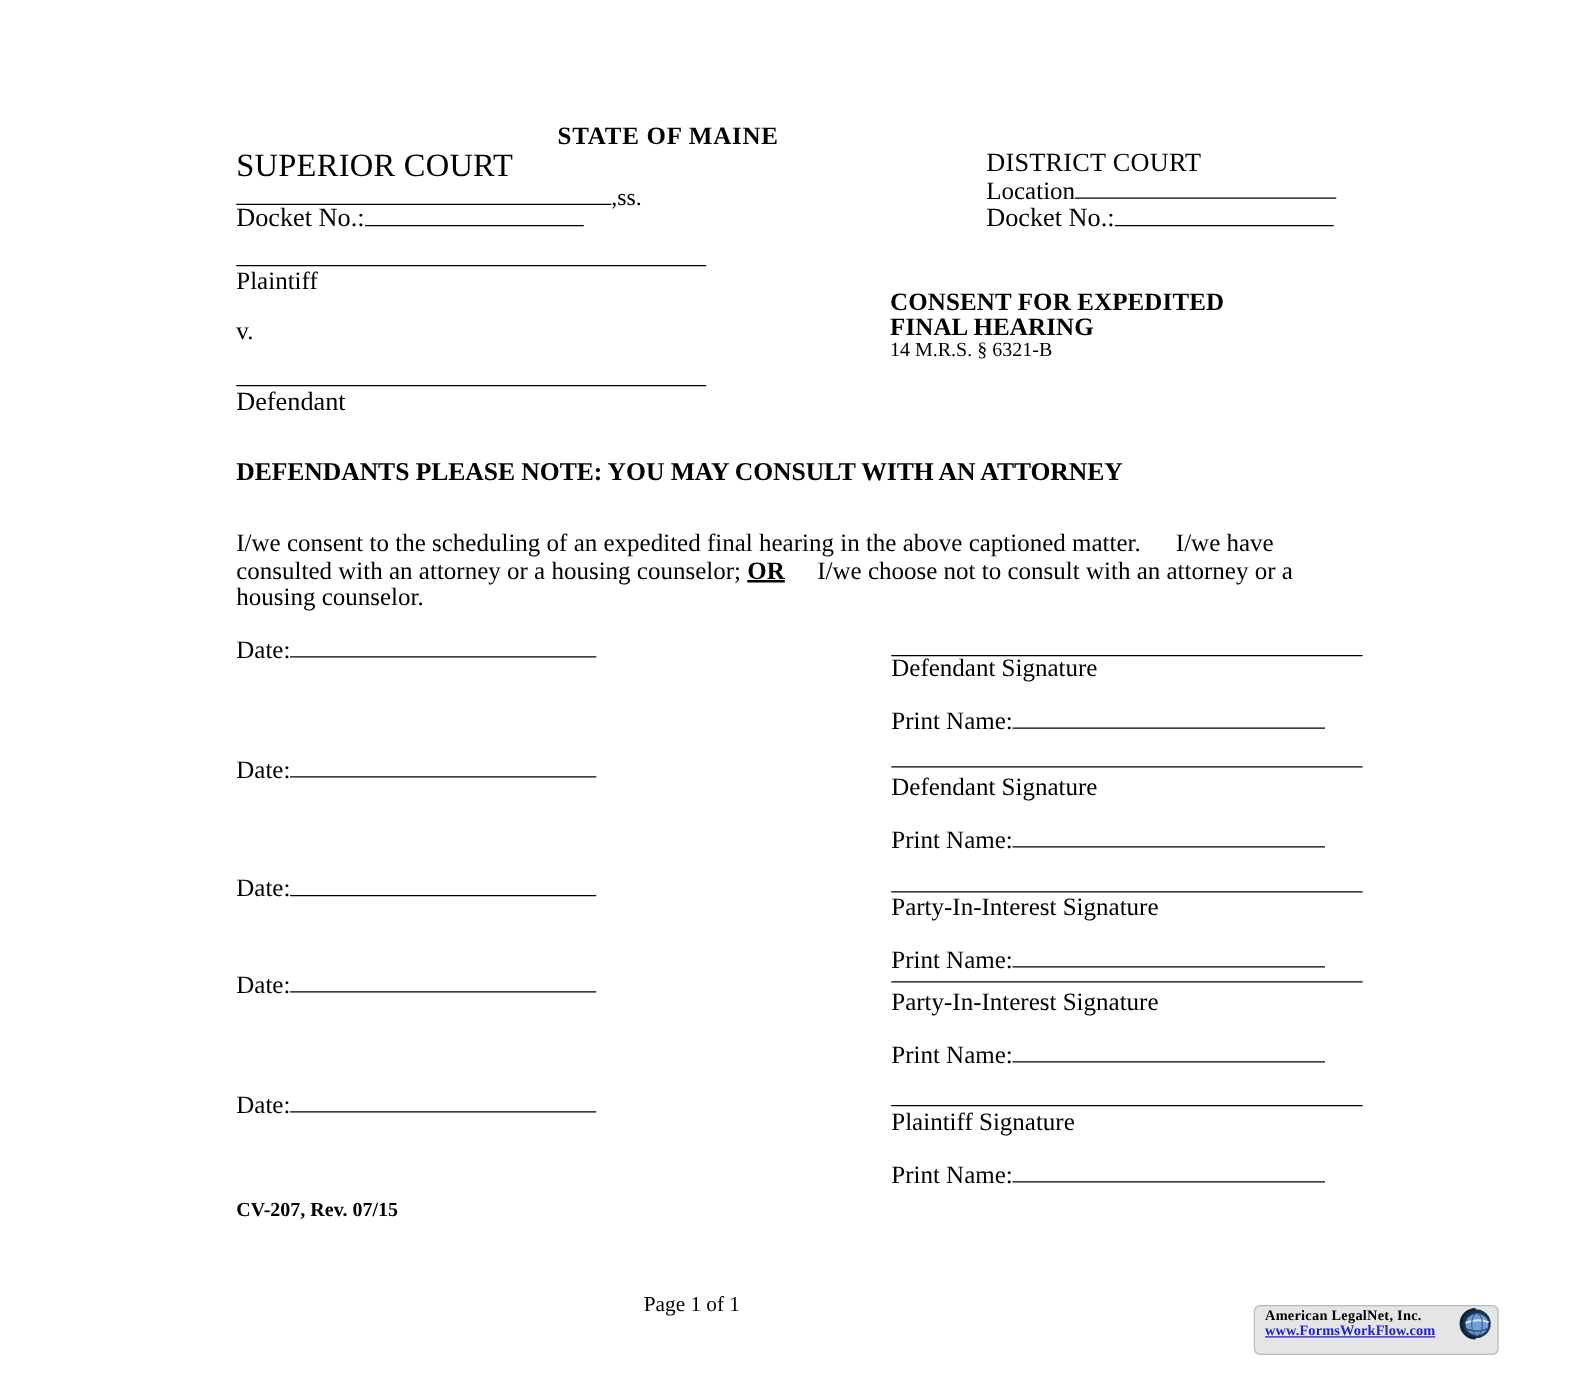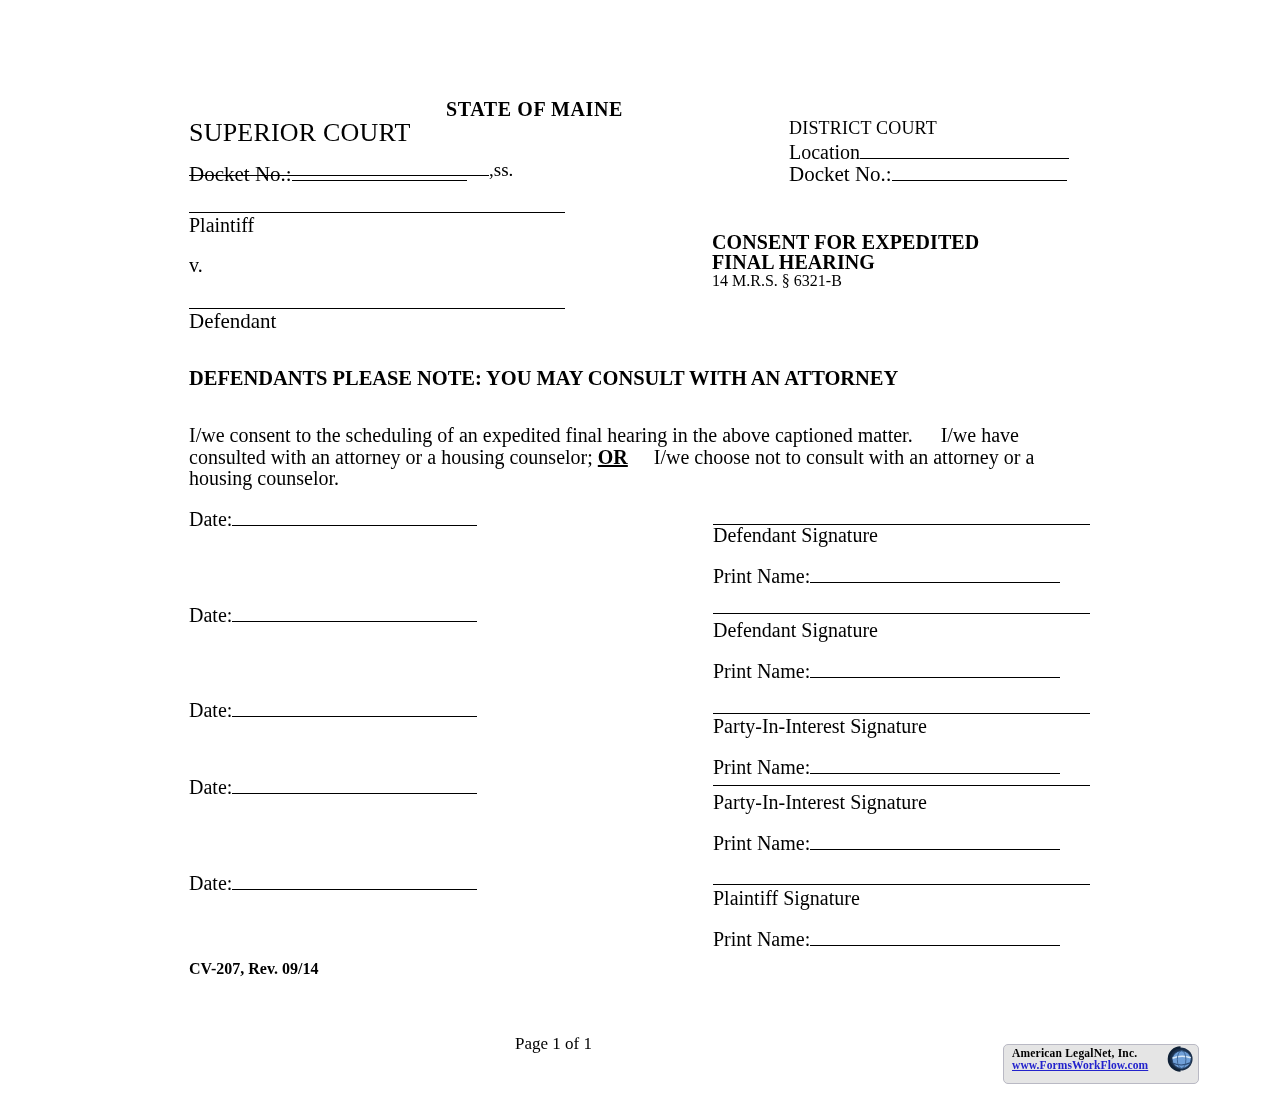--- a/index.html
+++ b/index.html
@@ -31,21 +31,21 @@
     font-size: 20px;
     font-weight: bold;
     letter-spacing: 0.6px;
   }
   #superior-court-label {
     left: 189px; top: 118px;
     font-size: 26px;
     letter-spacing: 0.2px;
   }
   #ss-rule-wrap {
-    left: 189px; top: 156px;
+    left: 189px; top: 144px;
     width: 345px;
     font-size: 19px;
   }
   .rule {
     display: inline-block;
     border-bottom: 1.3px solid #000;
     height: 1em;
     vertical-align: baseline;
   }
   #ss-rule { width: 300px; }
@@ -53,21 +53,21 @@
 
   #superior-docket {
     left: 189px; top: 159px;
     font-size: 21px;
     white-space: nowrap;
   }
   #superior-docket .rule { width: 175px; }
 
   #district-court-label {
     left: 789px; top: 118px;
-    font-size: 18px;
+    font-size: 21px;
     letter-spacing: 0.2px;
   }
   #district-location {
     left: 789px; top: 138px;
     font-size: 20px;
     white-space: nowrap;
   }
   #district-location .rule { width: 209px; }
   #district-docket {
     left: 789px; top: 159px;
@@ -264,21 +264,21 @@
   <div class="abs date-line" style="top:773px"><span>Date:</span><span class="rule"></span></div>
   <div class="abs sig-rule" style="top:785px"></div>
   <div class="abs sig-caption" style="top:791px">Party-In-Interest Signature</div>
   <div class="abs print-name" style="top:829px"><span>Print Name:</span><span class="rule"></span></div>
 
   <div class="abs date-line" style="top:869px"><span>Date:</span><span class="rule"></span></div>
   <div class="abs sig-rule" style="top:884px"></div>
   <div class="abs sig-caption" style="top:887px">Plaintiff Signature</div>
   <div class="abs print-name" style="top:925px"><span>Print Name:</span><span class="rule"></span></div>
 
-  <div class="abs" id="form-number">CV-207, Rev.  09/14</div>
+  <div class="abs" id="form-number">CV-207, Rev.  07/15</div>
   <div class="abs" id="page-indicator">Page 1 of 1</div>
 
   <div class="abs" id="legalnet-logo">
     <span id="legalnet-company">American  LegalNet, Inc.</span>
     <span id="legalnet-url">www.FormsWorkFlow.com</span>
     <svg id="globe-icon" viewBox="0 0 28 28">
       <ellipse cx="14" cy="14" rx="13" ry="12.5" fill="#1b2f4a"></ellipse>
       <ellipse cx="15.2" cy="14.6" rx="10.2" ry="9.6" fill="#6f9fd8"></ellipse>
       <ellipse cx="15.2" cy="14.6" rx="10.2" ry="9.6" fill="none" stroke="#244063" stroke-width="1"></ellipse>
       <path d="M5.3 13.2 Q15 9 25.2 12.6" fill="none" stroke="#d8e8f7" stroke-width="1.6"></path>

